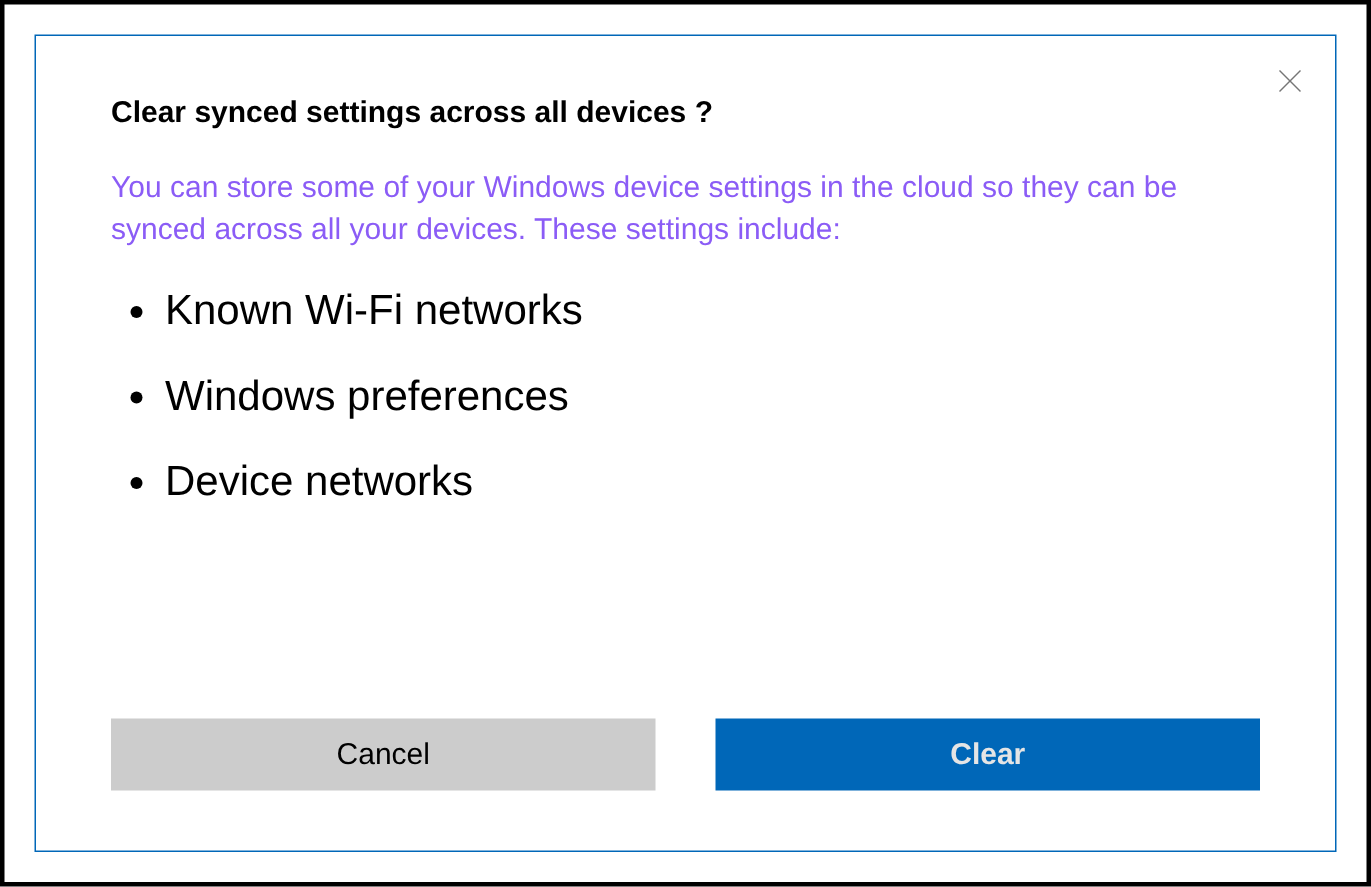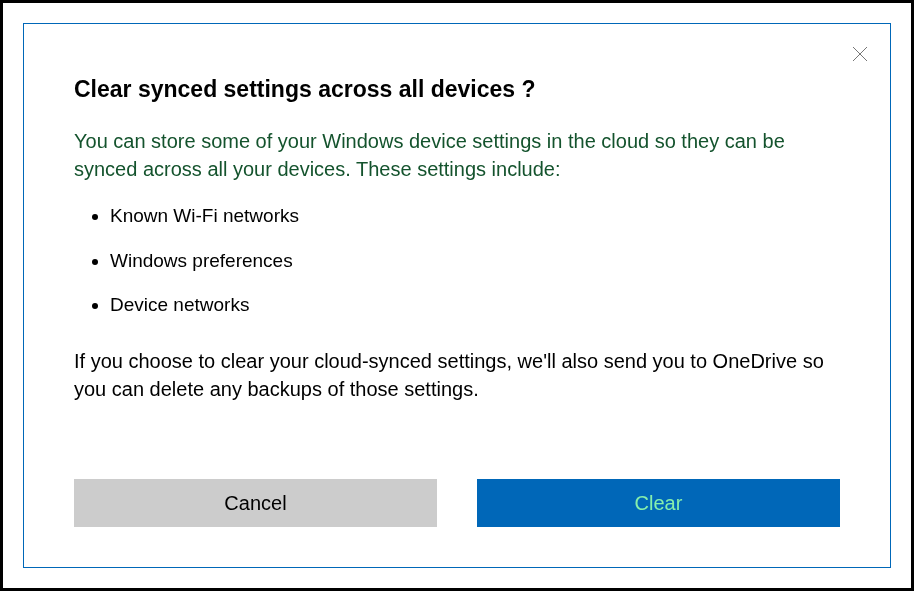--- a/index.html
+++ b/index.html
@@ -44,39 +44,38 @@
       align-items: center;
       justify-content: center;
     }
     .close-btn svg {
       width: 16px;
       height: 16px;
       stroke: #767676;
       stroke-width: 1;
     }
     .dialog-title {
-      font-size: 23px;
+      font-size: 20px;
       font-weight: 600;
       color: #000;
-      margin-top: 12px;
       margin-bottom: 24px;
     }
     .dialog-text {
       font-size: 20px;
-      color: #14532d;
+      color: #8b5cf6;
       line-height: 1.4;
       margin-bottom: 20px;
     }
     .settings-list {
       list-style: disc;
       padding-left: 36px;
       margin-bottom: 28px;
     }
     .settings-list li {
-      font-size: 19px;
+      font-size: 28px;
       color: #000;
       line-height: 1.4;
       margin-bottom: 18px;
     }
     .footer-text {
       font-size: 20px;
       color: #000;
       line-height: 1.4;
       margin-bottom: 20px;
     }
@@ -95,22 +94,22 @@
       border: none;
       cursor: pointer;
       font-family: inherit;
     }
     .btn-cancel {
       background: #cccccc;
       color: #000;
     }
     .btn-clear {
       background: #0067b8;
-      color: #86efac;
-      font-weight: 400;
+      color: #e5e5e5;
+      font-weight: 700;
       margin-left: 14px;
     }
   </style>
 </head>
 <body>
 
 <div class="outer-border">
   <div class="dialog">
     <div class="close-btn">
       <svg viewBox="0 0 16 16">
@@ -122,20 +121,19 @@
     <h1 class="dialog-title">Clear synced settings across all devices ?</h1>
 
     <p class="dialog-text">You can store some of your Windows device settings in the cloud so they can be synced across all your devices. These settings include:</p>
 
     <ul class="settings-list">
       <li>Known Wi-Fi networks</li>
       <li>Windows preferences</li>
       <li>Device networks</li>
     </ul>
 
-    <p class="footer-text">If you choose to clear your cloud-synced settings, we'll also send you to OneDrive so you can delete any backups of those settings.</p>
 
     <div class="button-row">
       <button class="btn btn-cancel">Cancel</button>
       <button class="btn btn-clear">Clear</button>
     </div>
   </div>
 </div>
 
 </body></html>

